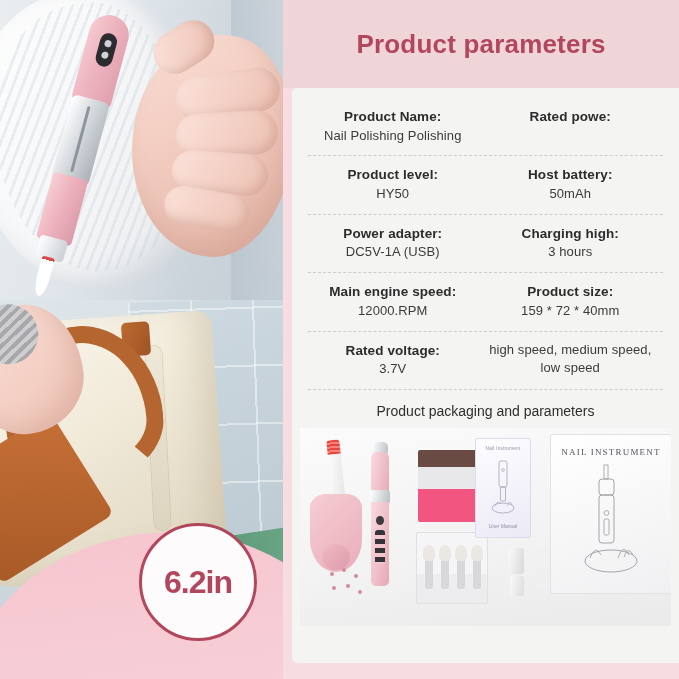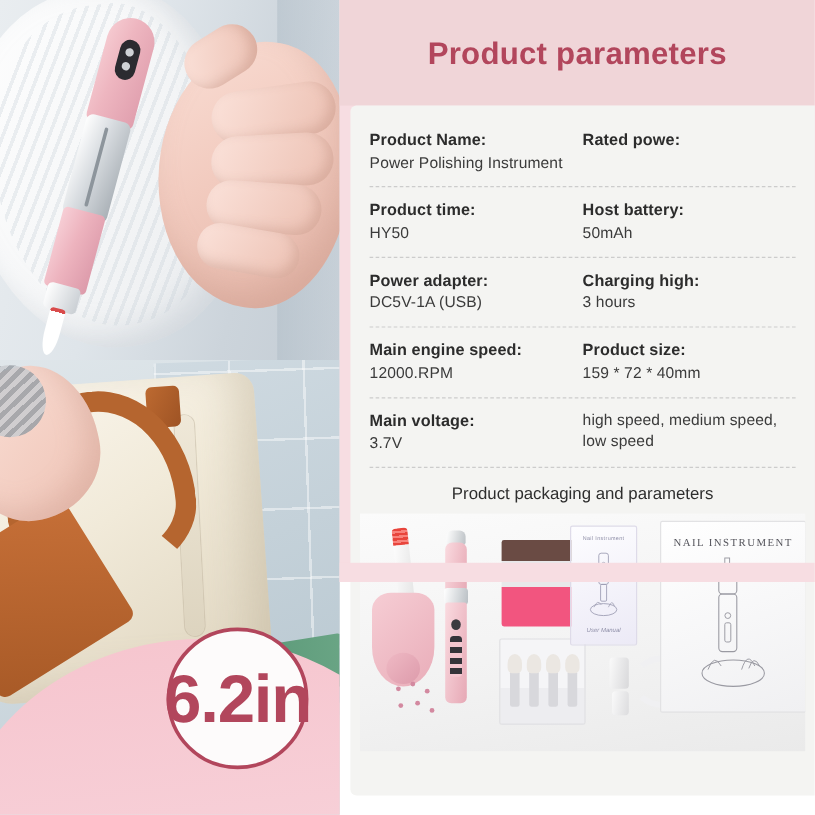--- a/index.html
+++ b/index.html
@@ -183,44 +183,44 @@
     transform: rotate(-9deg);
     opacity: .75;
   }
   .badge {
     position: absolute; left: 139px; bottom: 38px;
     width: 118px; height: 118px; border-radius: 50%;
     background: #fdfbfb; border: 3px solid #b2465c;
     display: flex; align-items: center; justify-content: center;
   }
   .badge span {
-    font-size: 56px; font-weight: 700; color: #b2465c; letter-spacing: -1px;
+    font-size: 32px; font-weight: 700; color: #b2465c; letter-spacing: -1px;
   }
 
   
   .right-col {
-    position: relative; width: 396px; height: 485px; flex: 0 0 396px;
+    position: relative; width: 396px; height: 679px; flex: 0 0 396px;
     background: #f7dde2;
     padding-left: 28px;
   }
   .hdr {
     position: absolute; left: 0; top: 0; width: 396px; height: 88px;
     background: #f0d5d8;
     display: flex; align-items: center; justify-content: center;
   }
   .hdr h1 {
     font-size: 26px; font-weight: 700; color: #b2465c; letter-spacing: .2px;
   }
   .card {
     position: absolute; left: 9px; top: 88px; width: 387px; height: 575px;
     background: #f4f4f2;
     border-radius: 5px 0 0 5px;
     overflow: hidden;
   }
-  .table { padding: 10px 0 0 0; }
+  .table { padding: 10px 0 0 0; text-align: center; }
   .row {
     display: flex;
     padding: 9px 0 10px 0;
     margin: 0 16px;
     border-bottom: 1px dashed #cccccc;
   }
   .cell { flex: 0 0 50%; padding-right: 8px; }
   .cell .lbl {
     font-size: 13.5px; font-weight: 700; color: #2c2c2c;
     line-height: 1.45; letter-spacing: .1px;
@@ -388,30 +388,30 @@
       <h1>Product parameters</h1>
     </div>
 
     <div class="card">
 
       <div class="table">
 
         <div class="row">
           <div class="cell">
             <div class="lbl">Product Name:</div>
-            <div class="val">Power Polishing Instrument</div>
+            <div class="val">Nail Polishing Polishing</div>
           </div>
           <div class="cell">
             <div class="lbl">Rated powe:</div>
           </div>
         </div>
 
         <div class="row">
           <div class="cell">
-            <div class="lbl">Product time:</div>
+            <div class="lbl">Product level:</div>
             <div class="val">HY50</div>
           </div>
           <div class="cell">
             <div class="lbl">Host battery:</div>
             <div class="val">50mAh</div>
           </div>
         </div>
 
         <div class="row">
           <div class="cell">
@@ -430,21 +430,21 @@
             <div class="val">12000.RPM</div>
           </div>
           <div class="cell">
             <div class="lbl">Product size:</div>
             <div class="val">159 * 72 * 40mm</div>
           </div>
         </div>
 
         <div class="row">
           <div class="cell">
-            <div class="lbl">Main voltage:</div>
+            <div class="lbl">Rated voltage:</div>
             <div class="val">3.7V</div>
           </div>
           <div class="cell">
             <div class="val">high speed, medium speed, low speed</div>
           </div>
         </div>
 
       </div>
 
       <div class="pkg-title">Product packaging and parameters</div>

